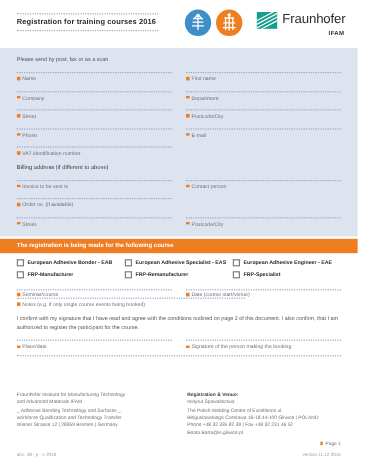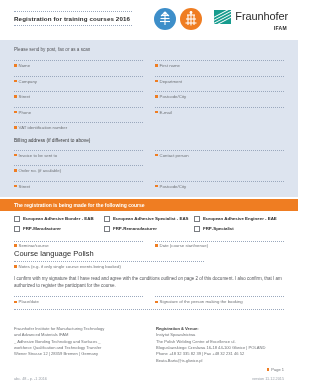--- a/index.html
+++ b/index.html
@@ -302,21 +302,20 @@
       </div>
       <div class="fcol">
         <div class="fline note-line"></div>
         <div class="flabel">
             <span class="sq"></span>
             <span>Date (course start/venue)</span>
           </div>
       </div>
     </div>
 
-    <div class="course-lang">Course language Polish</div>
 
     <div class="fcol" style="max-width:190px;">
       <div class="fline"></div>
       <div class="flabel">
           <span class="sq"></span>
           <span>Notes (e.g. if only single course events being booked)</span>
         </div>
     </div>
   </div>
 

